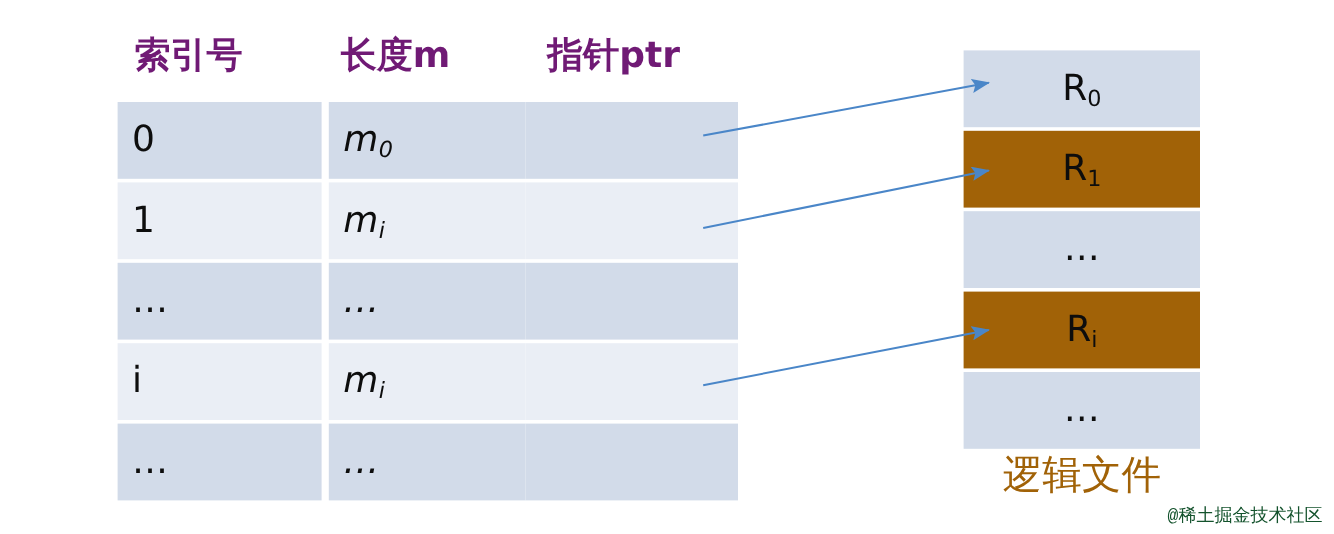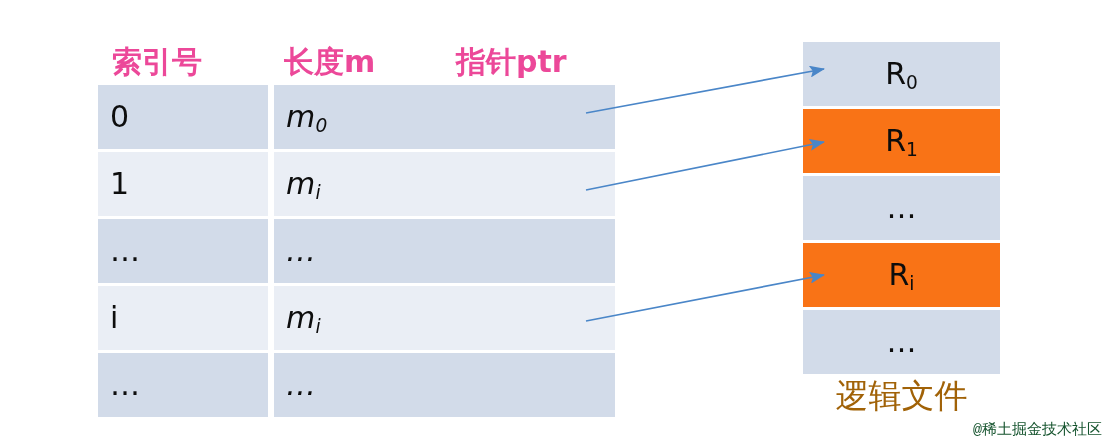--- a/index.html
+++ b/index.html
@@ -36,25 +36,24 @@
     left: 98px;
     top: 26px;
     width: 540px;
     height: 50px;
   }
   .col-header {
     position: absolute;
     top: 0;
     font-size: 30px;
     font-weight: bold;
-    color: #ec4899;
+    color: #701a75;
     letter-spacing: 0px;
     white-space: nowrap;
     font-family: "DejaVu Sans", "Liberation Sans", sans-serif;
-    margin-top: 16px;
   }
   .col-header.h0 { left: 14px; }
   .col-header.h1 { left: 186px; }
   .col-header.h2 { left: 358px; }
 
   .row {
     position: absolute;
     left: 0;
     width: 517px;
     height: 64px;
@@ -111,21 +110,21 @@
     height: 330px;
   }
   .block {
     position: absolute;
     left: 0;
     width: 197px;
     height: 64px;
     box-sizing: border-box;
   }
   .block.dark  { background: #d2dbe9; padding-left: 43px; }
-  .block.light { background: #f97316; }
+  .block.light { background: #a16207; }
   .block-text {
     position: absolute;
     left: 0; right: 0;
     top: 50%;
     transform: translateY(-50%);
     text-align: center;
     font-size: 30px;
     color: #0d0d0d;
     line-height: 1;
     font-family: "DejaVu Sans", "Liberation Sans", sans-serif;

